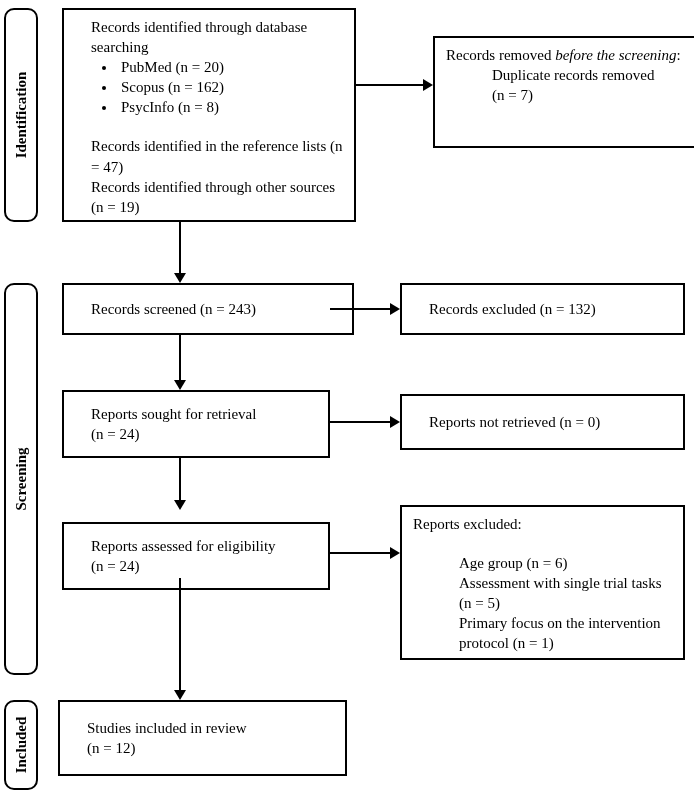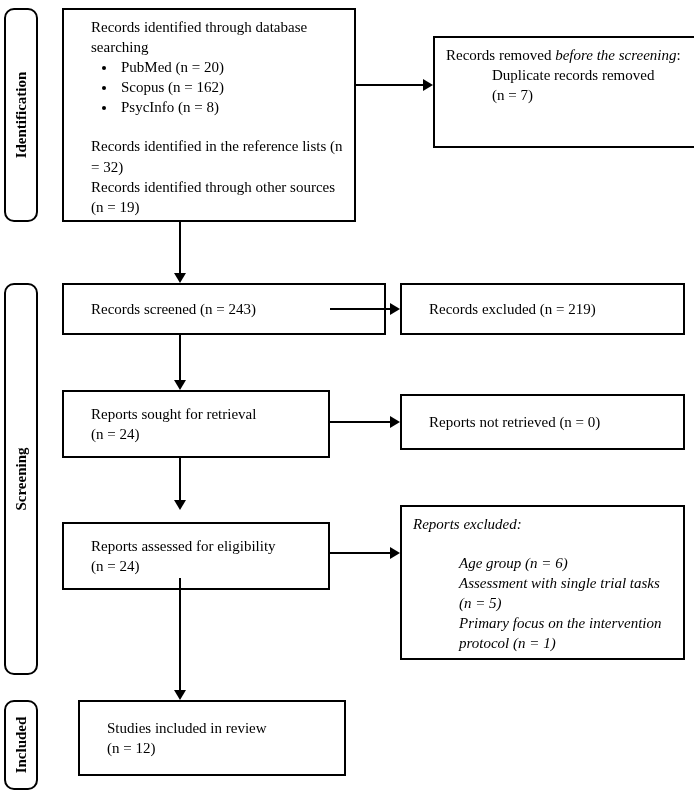--- a/index.html
+++ b/index.html
@@ -68,27 +68,27 @@
   .indent { padding-left: 30px; }
   .em { font-style: italic; }
 
   
   #stage-identification { left: 4px;  top: 8px;   width: 34px; height: 214px; }
   #stage-screening      { left: 4px;  top: 283px; width: 34px; height: 392px; }
   #stage-included       { left: 4px;  top: 700px; width: 34px; height: 90px;  }
 
   #box-identified        { left: 62px;  top: 8px;   width: 294px; height: 214px; }
   #box-removed           { left: 433px; top: 36px;  width: 304px; height: 112px; }
-  #box-screened          { left: 62px;  top: 283px; width: 324px; height: 52px;  }
+  #box-screened          { left: 62px;  top: 283px; width: 292px; height: 52px;  }
   #box-excluded-records  { left: 400px; top: 283px; width: 285px; height: 52px;  }
   #box-sought            { left: 62px;  top: 390px; width: 268px; height: 68px;  }
   #box-not-retrieved     { left: 400px; top: 394px; width: 285px; height: 56px;  }
   #box-assessed          { left: 62px;  top: 522px; width: 268px; height: 68px;  }
-  #box-excluded-reports  { left: 400px; top: 505px; width: 285px; height: 155px; font-style: italic; }
-  #box-included          { left: 78px;  top: 700px; width: 268px; height: 76px;  }
+  #box-excluded-reports  { left: 400px; top: 505px; width: 285px; height: 155px; }
+  #box-included          { left: 58px;  top: 700px; width: 289px; height: 76px;  }
 
   #arrow-identified-removed   { left: 356px; top: 84px;  width: 67px; }
   #arrow-identified-screened  { left: 179px; top: 222px; height: 51px; }
   #arrow-screened-excluded    { left: 330px; top: 308px; width: 60px; }
   #arrow-screened-sought      { left: 179px; top: 335px; height: 45px; }
   #arrow-sought-notretrieved  { left: 330px; top: 421px; width: 60px; }
   #arrow-sought-assessed      { left: 179px; top: 458px; height: 42px; }
   #arrow-assessed-excluded    { left: 330px; top: 552px; width: 60px; }
   #arrow-assessed-included    { left: 179px; top: 578px; height: 112px; }
 </style>
@@ -107,36 +107,36 @@
     <span class="stage-text">Included</span>
   </div>
 
   <div class="box" id="box-identified">
     <div class="pre">Records identified through database searching</div>
     <ul class="bullets">
       <li>PubMed (n = 20)</li>
       <li>Scopus (n = 162)</li>
       <li>PsycInfo (n = 8)</li>
     </ul>
-    <div class="pre gap-top">Records identified in the reference lists (n = 32)</div>
+    <div class="pre gap-top">Records identified in the reference lists (n = 47)</div>
     <div class="pre">Records identified through other sources (n = 19)</div>
   </div>
 
   <div class="box" id="box-removed">
     <div><span>Records removed </span><span class="em">before the screening</span><span>:</span></div>
     <div class="pre indent">Duplicate records removed
 (n = 7)</div>
   </div>
 
   <div class="box vcenter" id="box-screened">
     <div class="pre">Records screened (n = 243)</div>
   </div>
 
   <div class="box vcenter" id="box-excluded-records">
-    <div class="pre">Records excluded (n = 219)</div>
+    <div class="pre">Records excluded (n = 132)</div>
   </div>
 
   <div class="box vcenter" id="box-sought">
     <div class="pre">Reports sought for retrieval
 (n = 24)</div>
   </div>
 
   <div class="box vcenter" id="box-not-retrieved">
     <div class="pre">Reports not retrieved (n = 0)</div>
   </div>

